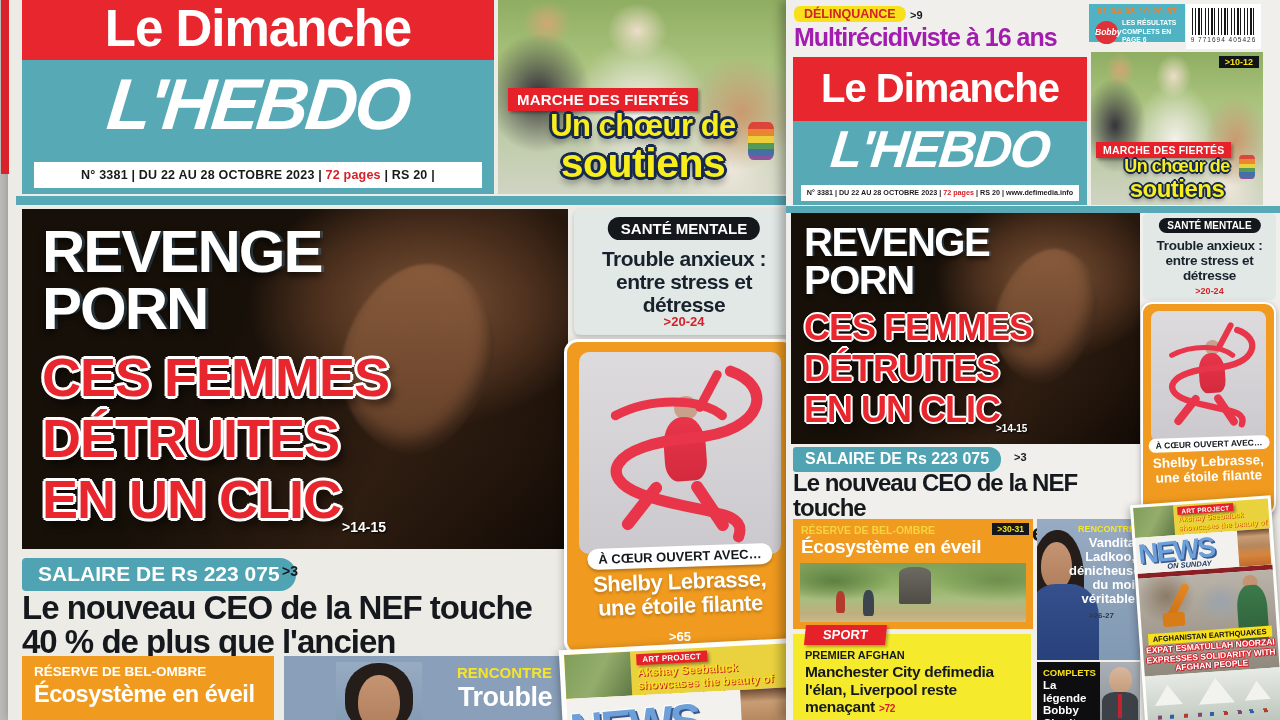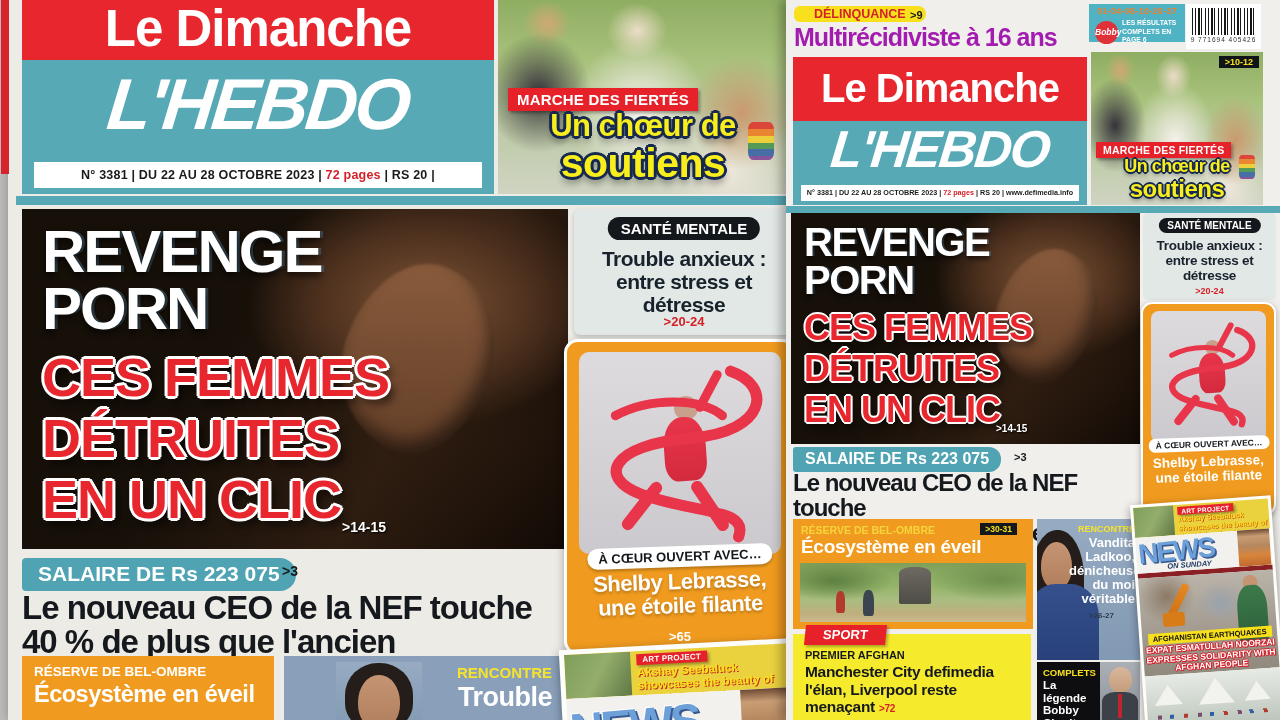--- a/index.html
+++ b/index.html
@@ -116,21 +116,21 @@
   .cA .nbanner { position:relative; height:44px; background:#ead23e; overflow:hidden; }
   .cA .nbanner .thumb { left:0; top:0; width:66px; height:44px; }
   .cA .nbanner .bdg { left:72px; top:3px; font-size:8px; padding:1px 6px; }
   .cA .nbanner .txt { left:72px; top:15px; width:156px; color:#f8e11c; font-weight:800; font-size:11.5px; line-height:13px; position:absolute; text-shadow:1px 1px 0 #c42b20; }
   .cA .nlogo { position:relative; height:70px; background:#f2f1ed; }
   .cA .nlogo .nw { left:2px; top:2px; font-weight:900; font-size:47px; letter-spacing:-3px; color:#6d9fd8; position:absolute; text-shadow:2px 2px 0 #38598f,-1px -1px 0 #fff; transform:rotate(-2deg); }
   .cA .nlogo .wmn { right:2px; top:0; width:54px; height:70px; }
 
   
   .cB { left:786px; top:0; width:494px; height:720px; background:#f0efeb; box-shadow:-5px 0 10px rgba(0,0,0,.3); }
-  .cB .dq-badge { left:8px; top:6px; background:#f8e11c; color:#d42129; font-weight:800; font-size:12.5px; padding:1px 20px; border-radius:9px 12px 12px 9px; }
+  .cB .dq-badge { left:8px; top:6px; background:#f8e11c; color:#d42129; font-weight:800; font-size:12.5px; padding:1px 10px; border-radius:9px 12px 12px 9px; }
   .cB .dq-ref { left:124px; top:9px; font-weight:800; font-size:11px; color:#15191d; }
   .cB .dq-title { left:8px; top:23px; font-weight:700; font-size:25px; letter-spacing:-1px; color:#a21caf; }
 
   .cB .loto { left:303px; top:4px; width:96px; height:38px; background:#4fb3c4; }
   .cB .loto .nums { left:0; right:0; top:2px; text-align:center; color:#ef7f2a; font-weight:800; font-size:9px; letter-spacing:.3px; position:absolute; }
   .cB .loto .circ { left:6px; top:17px; width:23px; height:23px; background:#e03038; border-radius:50%; color:#fff; font-style:italic; font-weight:800; font-size:8.5px; text-align:center; line-height:23px; position:absolute; }
   .cB .loto .txt { left:33px; top:15px; width:60px; color:#fff; font-weight:800; font-size:6.8px; line-height:8.5px; position:absolute; }
   .cB .bc { left:400px; top:4px; width:75px; height:45px; background:#fff; }
   .cB .bc .bars { left:6px; right:6px; top:4px; height:27px; position:absolute;
       background:repeating-linear-gradient(90deg,#161616 0 1.5px,#fff 1.5px 3px,#161616 3px 4px,#fff 4px 6.5px); }
@@ -168,21 +168,21 @@
   .cB .gym .ref { left:0; right:0; bottom:5px; text-align:center; color:#fff; font-weight:800; font-size:9px; position:absolute; }
 
   .cB .sal-pill { left:7px; top:447px; background:#4fa3b2; color:#fff; font-weight:800; font-size:16px; padding:3px 12px 4px; border-radius:3px 12px 12px 3px; }
   .cB .sal-ref { left:228px; top:451px; color:#15191d; font-weight:800; font-size:11px; }
   .cB .sal-head { left:7px; top:470px; width:348px; font-weight:900; font-size:24px; line-height:25px; letter-spacing:-1px; color:#15191d; }
 
   .cB .belo { left:7px; top:519px; width:240px; height:110px; background:#f09b1f; padding:5px 8px; }
   .cB .belo .kk { color:#f6d43c; font-weight:800; font-size:10.5px; }
   .cB .belo .tt { color:#fff; font-weight:900; font-size:19px; letter-spacing:-.3px; }
   .cB .belo .photo { left:7px; top:44px; right:7px; bottom:7px; position:absolute; }
-  .cB .belo .pref { right:16px; top:4px; background:#14181c; color:#f8e11c; font-weight:800; font-size:8.5px; padding:1px 5px; position:absolute;margin-left:29px; }
+  .cB .belo .pref { right:4px; top:4px; background:#14181c; color:#f8e11c; font-weight:800; font-size:8.5px; padding:1px 5px; position:absolute;margin-left:29px; }
 
   .cB .sport { left:7px; top:634px; width:238px; height:86px; background:#f5ea2b; }
   .cB .sport .ribbon { left:12px; top:-9px; background:#e62129; color:#fff; font-weight:800; font-size:13px; padding:2px 18px 3px; transform:skewX(-6deg); position:absolute; box-shadow:2px 2px 3px rgba(0,0,0,.3); }
   .cB .sport .kk { left:12px; top:15px; font-weight:800; font-size:11px; color:#15191d; position:absolute; }
   .cB .sport .tt { left:12px; top:29px; width:218px; font-weight:800; font-size:15.5px; line-height:17.5px; letter-spacing:-.3px; color:#15191d; position:absolute; }
   .cB .sport .ref { color:#d42129; font-size:10px; font-weight:800; }
 
   .cB .renc { left:251px; top:519px; width:103px; height:141px; overflow:hidden; }
   .cB .renc .kk { right:5px; top:5px; color:#f6e42c; font-weight:800; font-size:9px; position:absolute; }
   .cB .renc .nm { right:5px; top:17px; width:66px; color:#fff; font-weight:800; font-size:13px; line-height:14px; text-align:right; position:absolute; }

